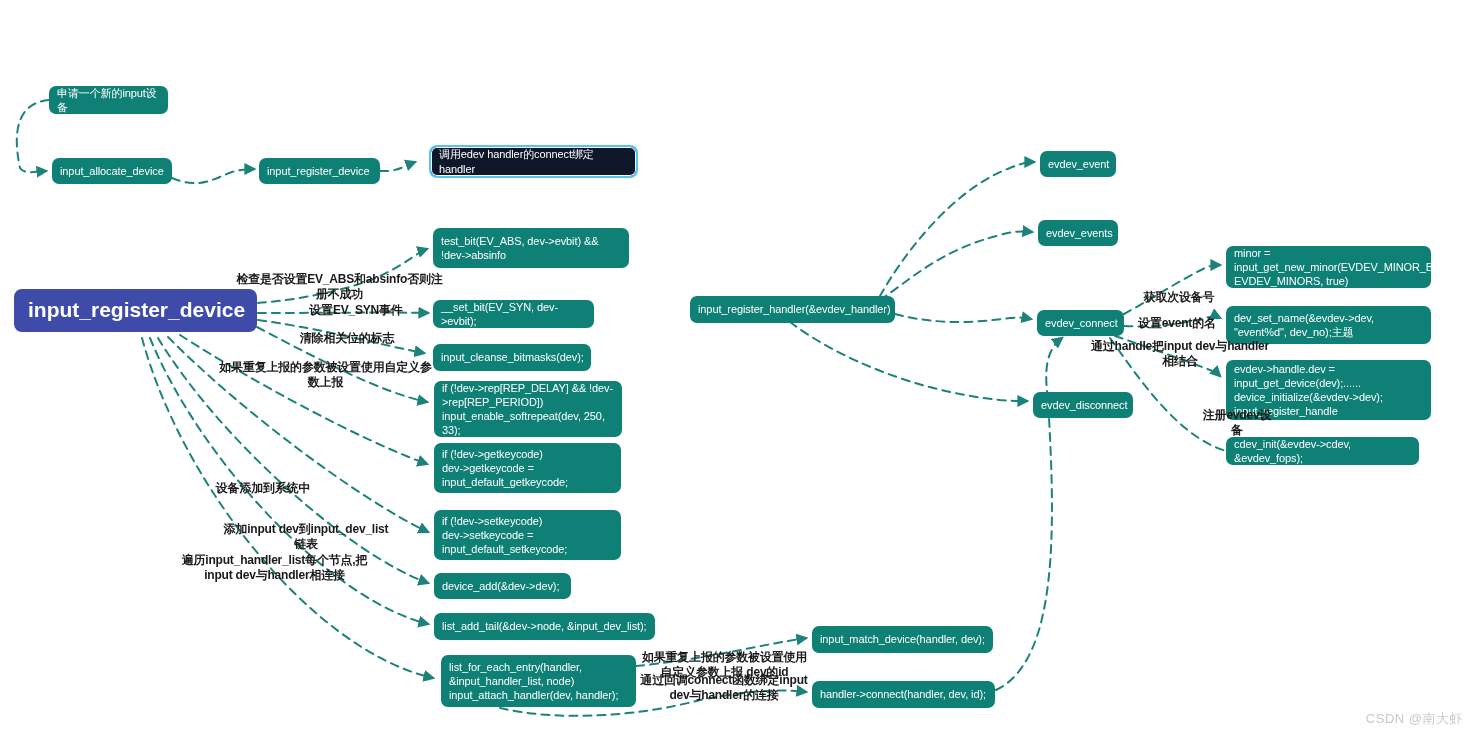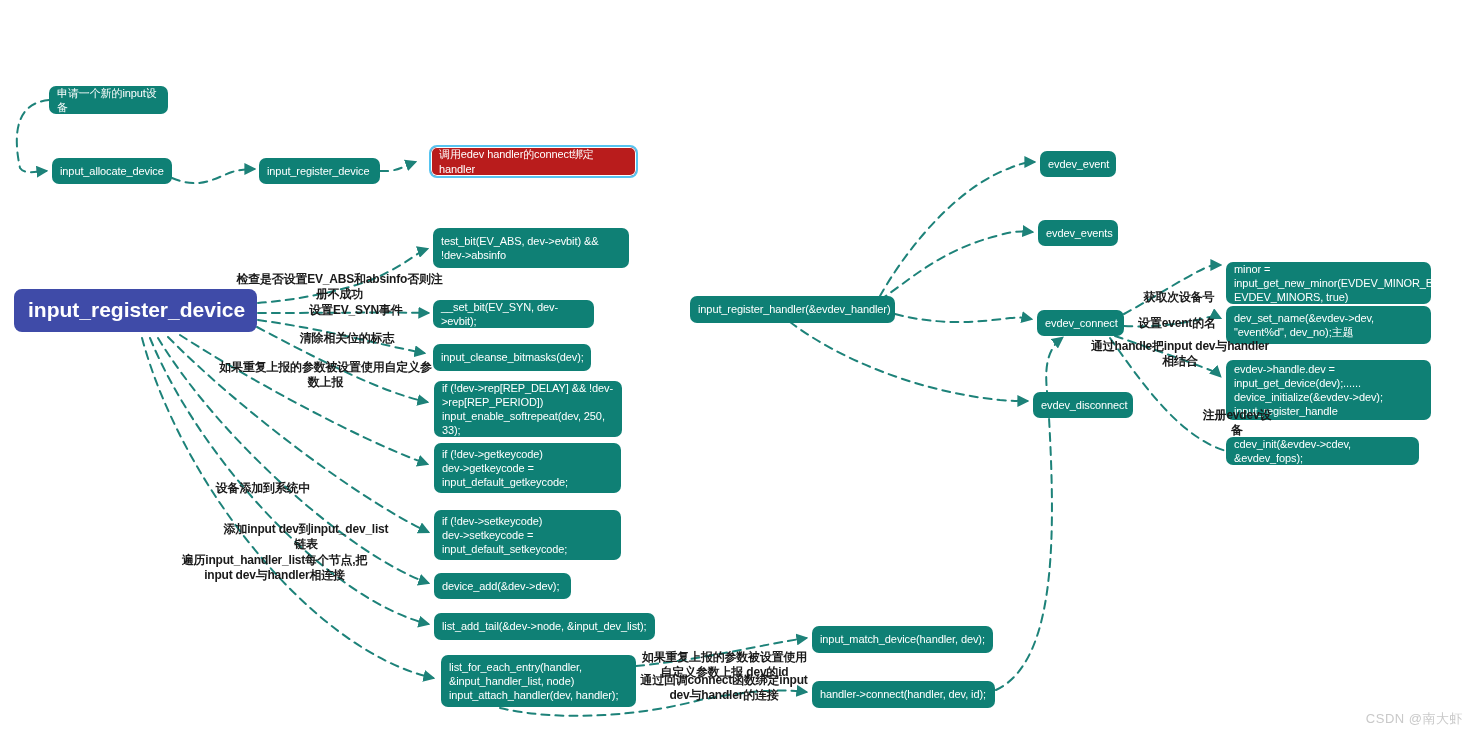--- a/index.html
+++ b/index.html
@@ -42,21 +42,21 @@
   .node.root {
     background: #3f4ba8;
     border-radius: 8px;
     font-size: 21px;
     font-weight: bold;
     padding: 6px 14px;
     letter-spacing: 0px;
   }
   .node.selected {
     border: 2px solid #56c4f0;
-    background: #b91c1c;
+    background: #0f172a;
     box-shadow: 0 0 0 1px #ffffff inset;
     border-radius: 8px;
   }
   .edge-label {
     position: absolute;
     color: #1a1a1a;
     font-size: 12px;
     line-height: 1.25;
     text-align: center;
     white-space: pre-line;
@@ -138,21 +138,21 @@
       <div class="node" style="left: 434px; top: 613px; width: 221px; min-height: 27px;">list_add_tail(&amp;dev-&gt;node, &amp;input_dev_list);</div>
       <div class="node" style="left: 441px; top: 655px; width: 195px; min-height: 52px;">list_for_each_entry(handler, &amp;input_handler_list, node)
   input_attach_handler(dev, handler);</div>
       <div class="node" style="left: 812px; top: 626px; width: 181px; min-height: 27px;">input_match_device(handler, dev);</div>
       <div class="node" style="left: 812px; top: 681px; width: 183px; min-height: 27px;">handler-&gt;connect(handler, dev, id);</div>
       <div class="node" style="left: 690px; top: 296px; width: 205px; min-height: 27px;">input_register_handler(&amp;evdev_handler)</div>
       <div class="node" style="left: 1040px; top: 151px; width: 76px; min-height: 26px;">evdev_event</div>
       <div class="node" style="left: 1038px; top: 220px; width: 80px; min-height: 26px;">evdev_events</div>
       <div class="node" style="left: 1037px; top: 310px; width: 87px; min-height: 26px;">evdev_connect</div>
       <div class="node" style="left: 1033px; top: 392px; width: 100px; min-height: 26px;">evdev_disconnect</div>
-      <div class="node" style="left: 1226px; top: 246px; width: 205px; min-height: 38px; margin-top: 16px;">minor = input_get_new_minor(EVDEV_MINOR_BASE, EVDEV_MINORS, true)</div>
+      <div class="node" style="left: 1226px; top: 246px; width: 205px; min-height: 38px;">minor = input_get_new_minor(EVDEV_MINOR_BASE, EVDEV_MINORS, true)</div>
       <div class="node" style="left: 1226px; top: 306px; width: 205px; min-height: 38px;">dev_set_name(&amp;evdev-&gt;dev, "event%d", dev_no);主题</div>
       <div class="node" style="left: 1226px; top: 360px; width: 205px; min-height: 60px;"> evdev-&gt;handle.dev = input_get_device(dev);......
 device_initialize(&amp;evdev-&gt;dev);
  input_register_handle</div>
       <div class="node" style="left: 1226px; top: 437px; width: 193px; min-height: 27px;">cdev_init(&amp;evdev-&gt;cdev, &amp;evdev_fops);</div>
     </div>
   <div id="labels-layer">
       <div class="edge-label" style="left: 232px; top: 272px; width: 215px;">检查是否设置EV_ABS和absinfo否则注册不成功</div>
       <div class="edge-label" style="left: 306px; top: 303px; width: 100px;">设置EV_SYN事件</div>
       <div class="edge-label" style="left: 297px; top: 331px; width: 100px;">清除相关位的标志</div>

